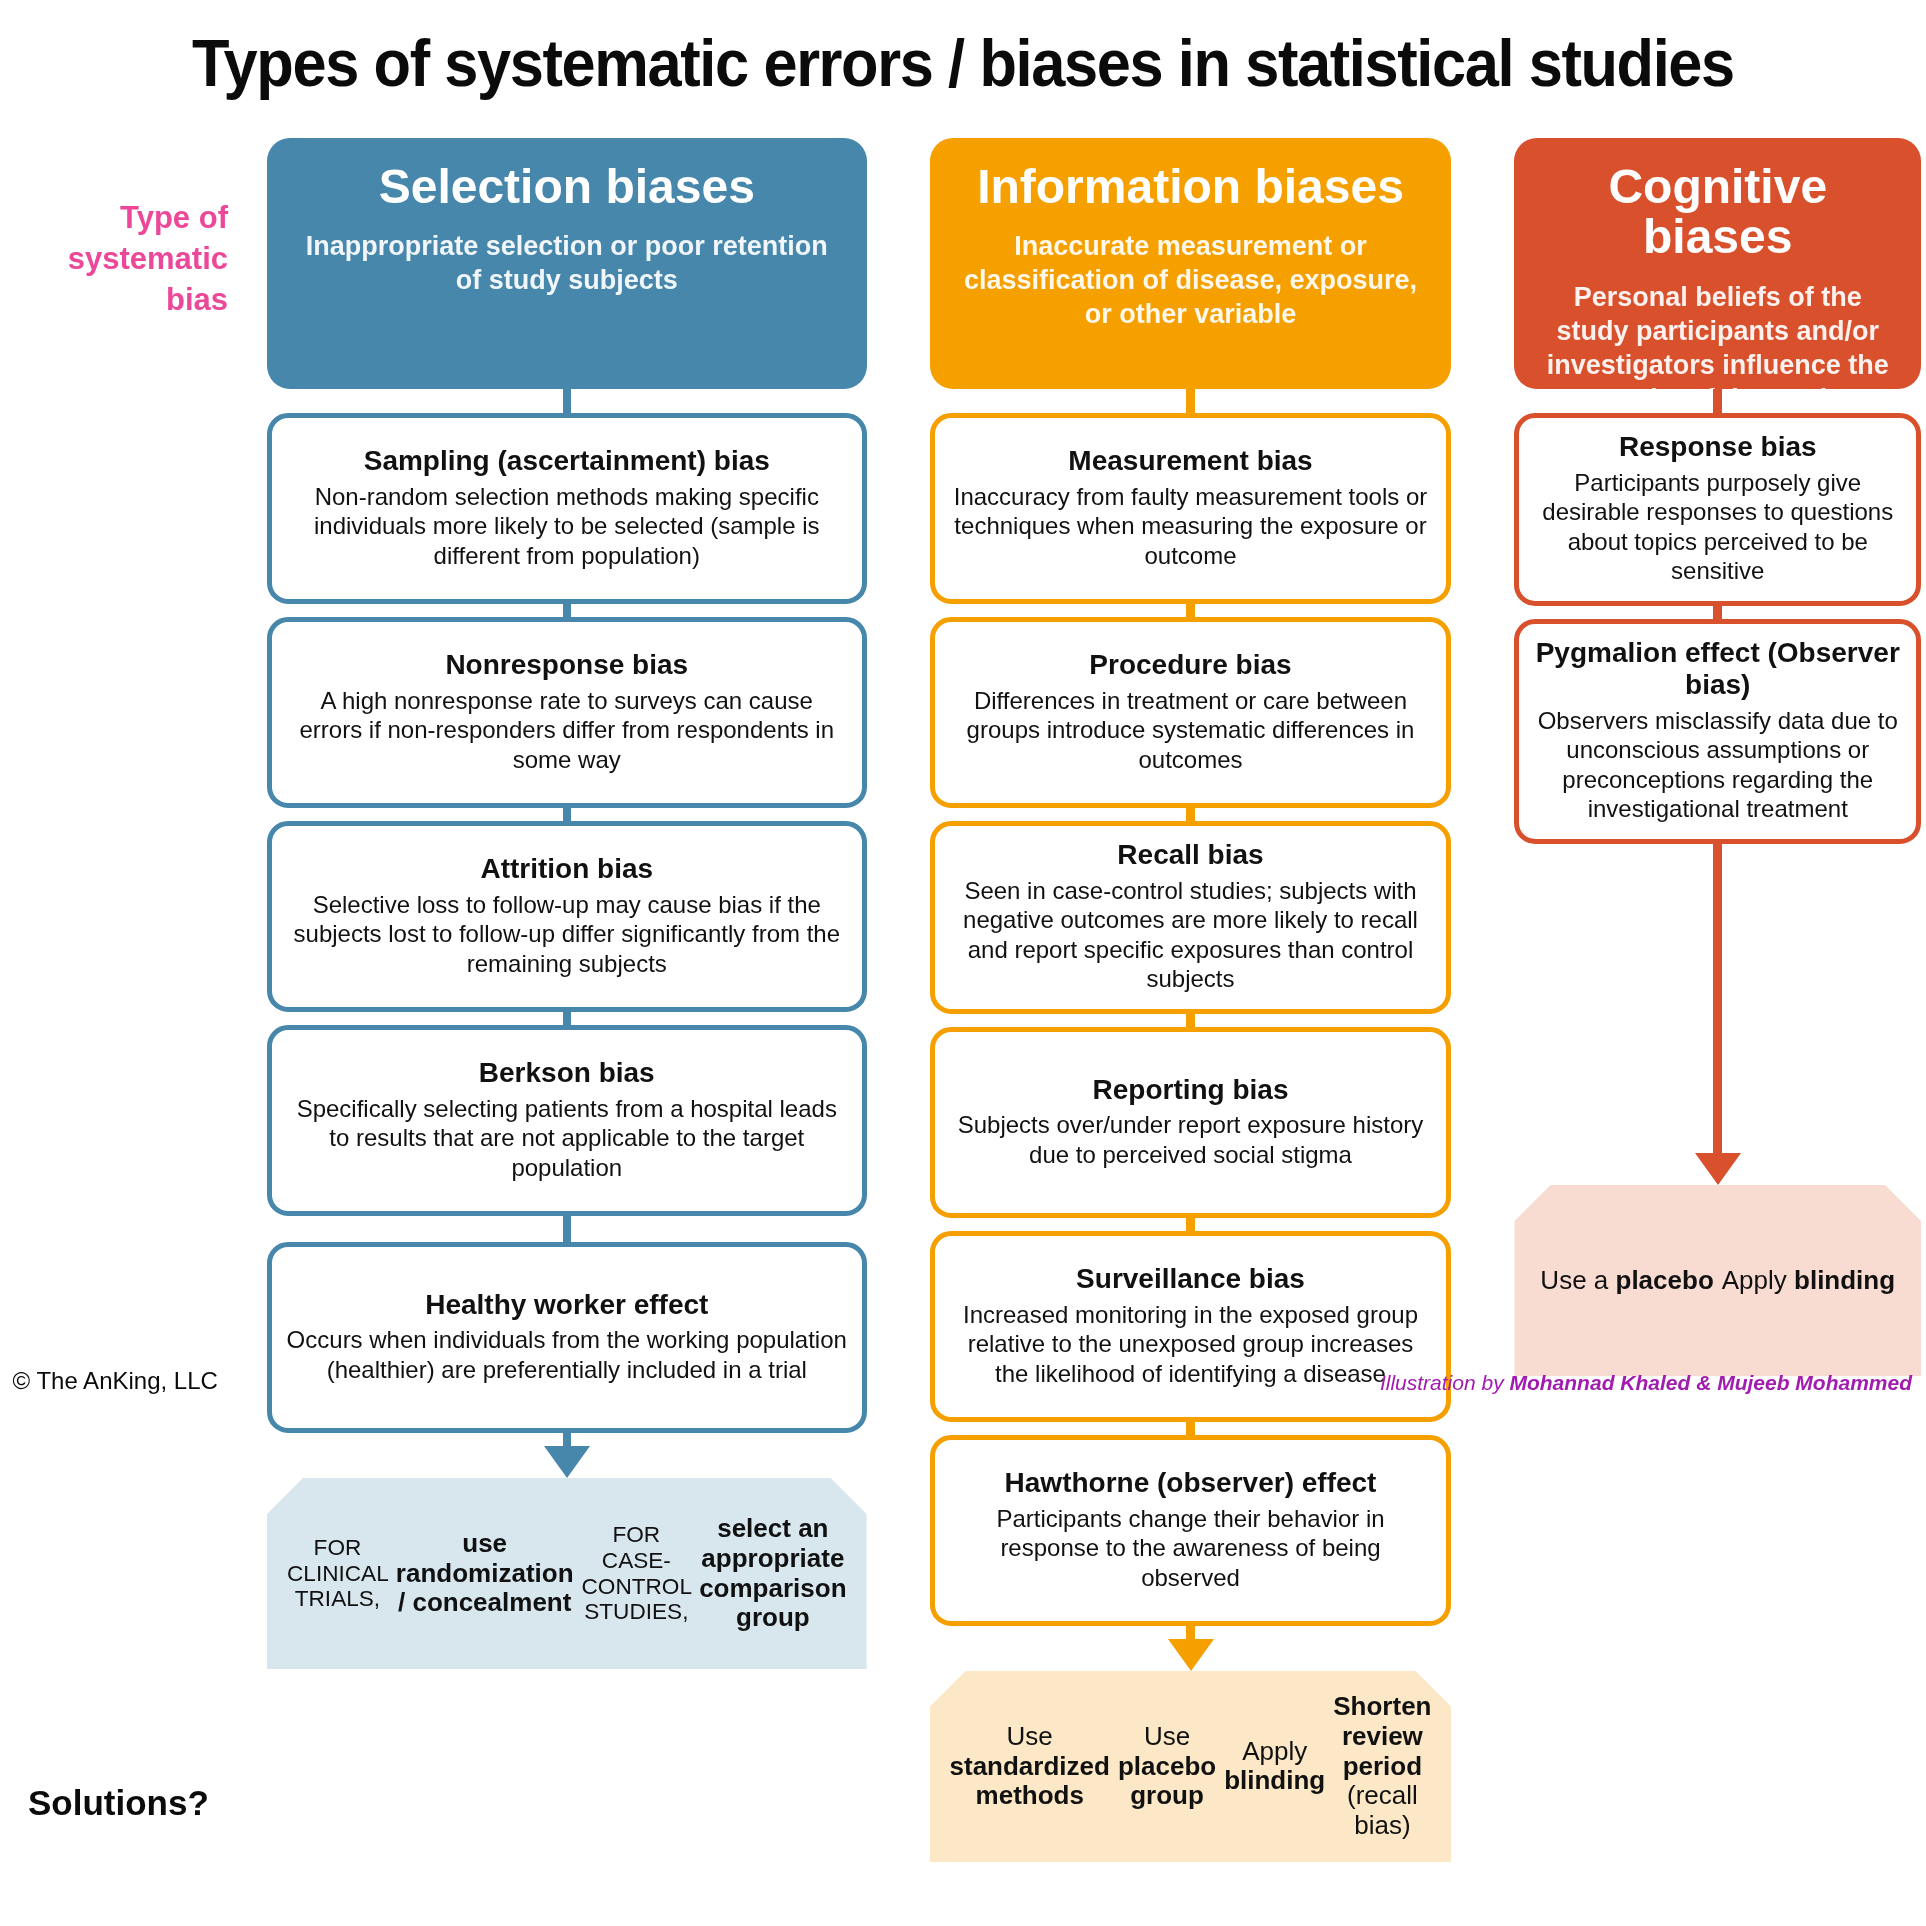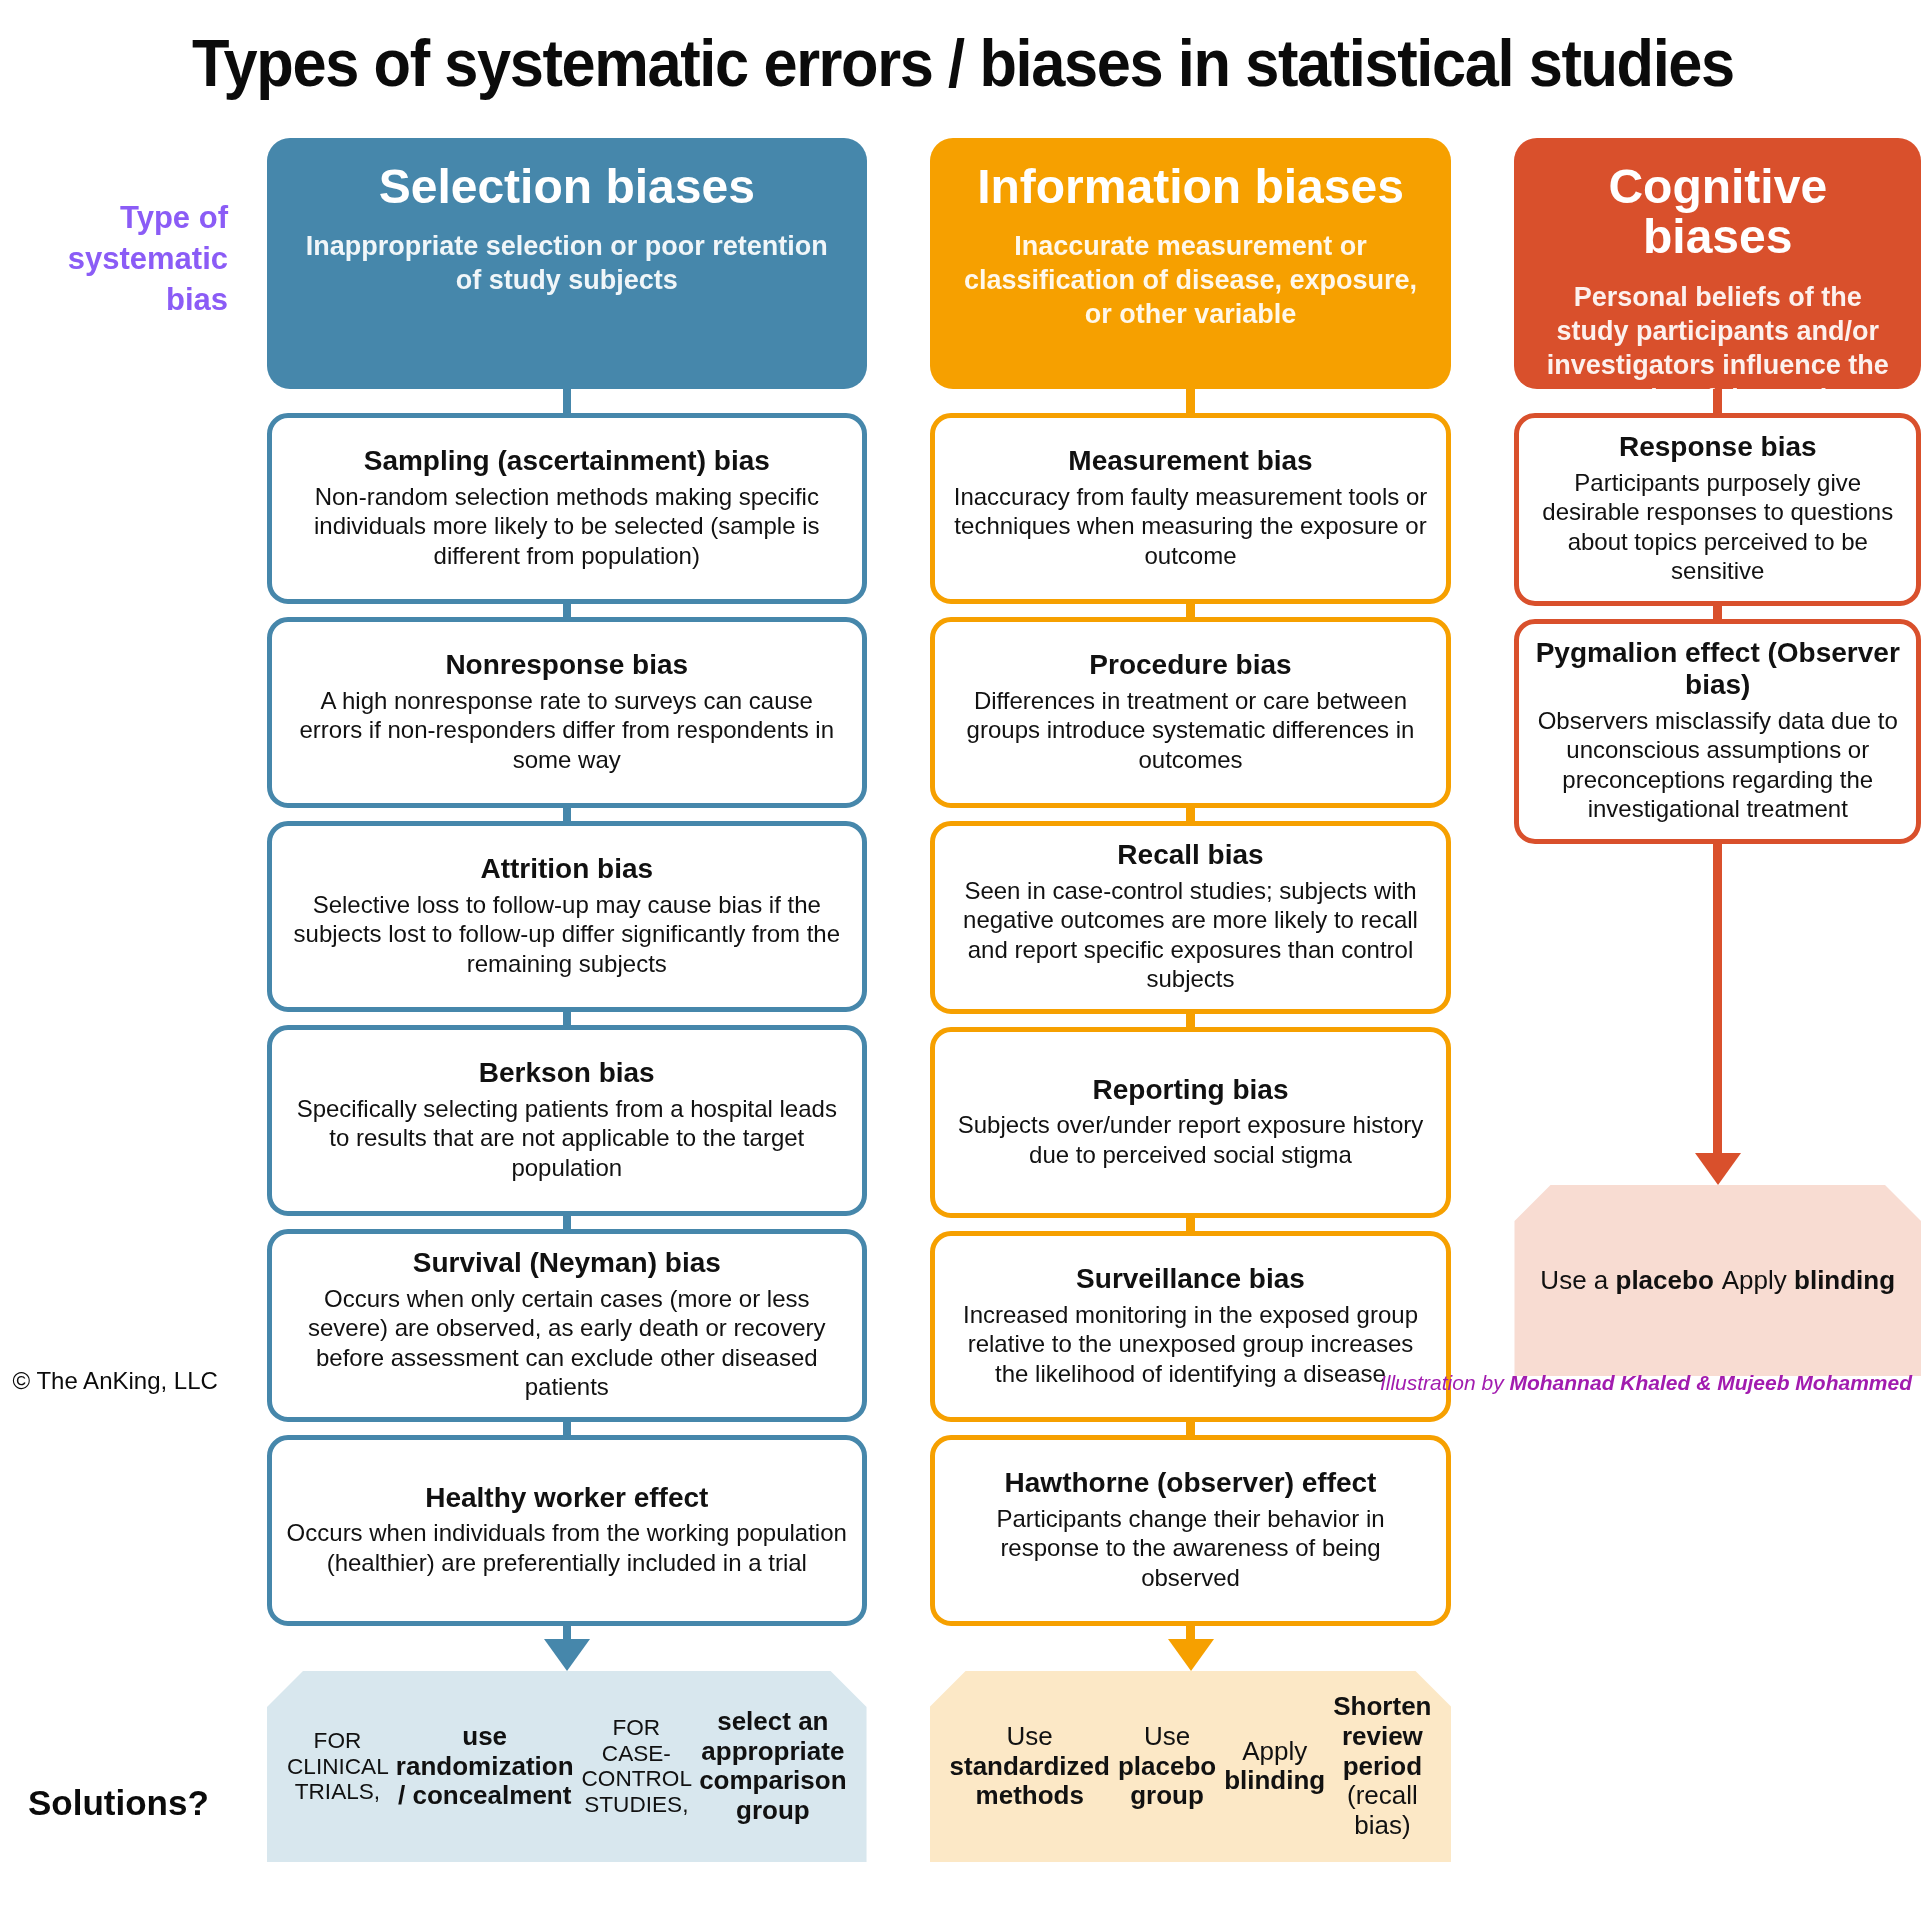--- a/index.html
+++ b/index.html
@@ -18,21 +18,21 @@
     display: inline-block;
     font-size: 66px; font-weight: 800; letter-spacing: -1.5px;
     white-space: nowrap; transform: scaleX(0.93); transform-origin: center;
     color: #0b0b0b;
   }
 
   
   .type-label {
     position: absolute; left: 20px; top: 198px; width: 208px;
     text-align: right; font-weight: 800; font-size: 31px; line-height: 1.32;
-    white-space: pre-line; color: #8b5cf6;
+    white-space: pre-line; color: #ec4899;
   }
   .solutions-label {
     position: absolute; left: 28px; top: 1783px; width: 201px;
     text-align: left; font-weight: 800; font-size: 35px; color: #0b0b0b;
   }
 
   
   .columns {
     position: absolute; left: 267px; top: 138px; width: 1654px; bottom: 24px;
     display: flex; gap: 63px;
@@ -128,24 +128,20 @@
       <article class="bias-box">
         <h3 class="box-title">Attrition bias</h3>
         <p class="box-body">Selective loss to follow-up may cause bias if the subjects lost to follow-up differ significantly from the remaining subjects</p>
       </article>
       <div class="stem between"></div>
       <article class="bias-box">
         <h3 class="box-title">Berkson bias</h3>
         <p class="box-body">Specifically selecting patients from a hospital leads to results that are not applicable to the target population</p>
       </article>
       <div class="stem between"></div>
-      <article class="bias-box">
-        <h3 class="box-title">Survival (Neyman) bias</h3>
-        <p class="box-body">Occurs when only certain cases (more or less severe) are observed, as early death or recovery before assessment can exclude other diseased patients</p>
-      </article>
       <div class="stem between"></div>
       <article class="bias-box">
         <h3 class="box-title">Healthy worker effect</h3>
         <p class="box-body">Occurs when individuals from the working population (healthier) are preferentially included in a trial</p>
       </article>
       <div class="arrow-area">
         <div class="arrow-stem"></div>
         <div class="arrow-head"></div>
       </div>
       <div class="solution-box">

